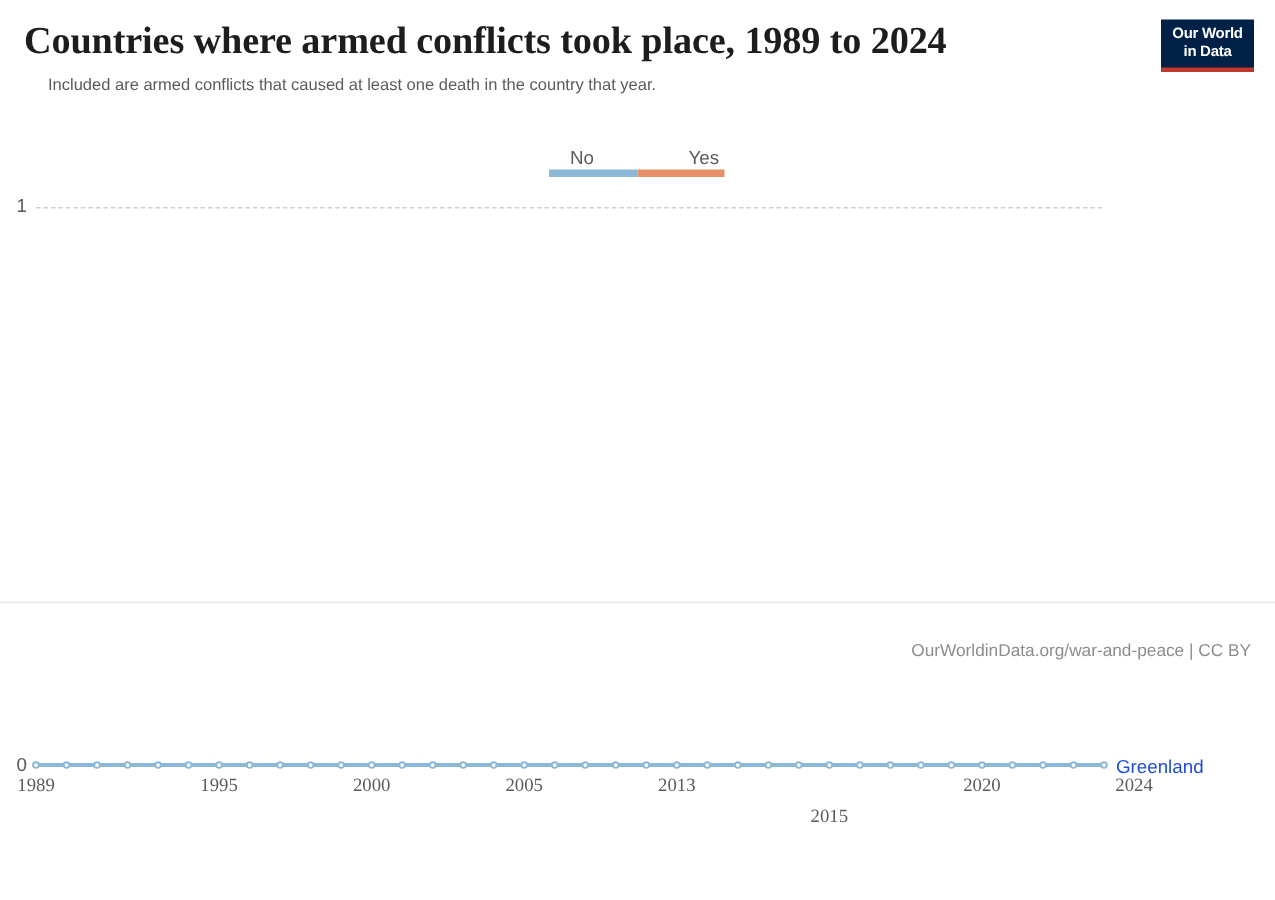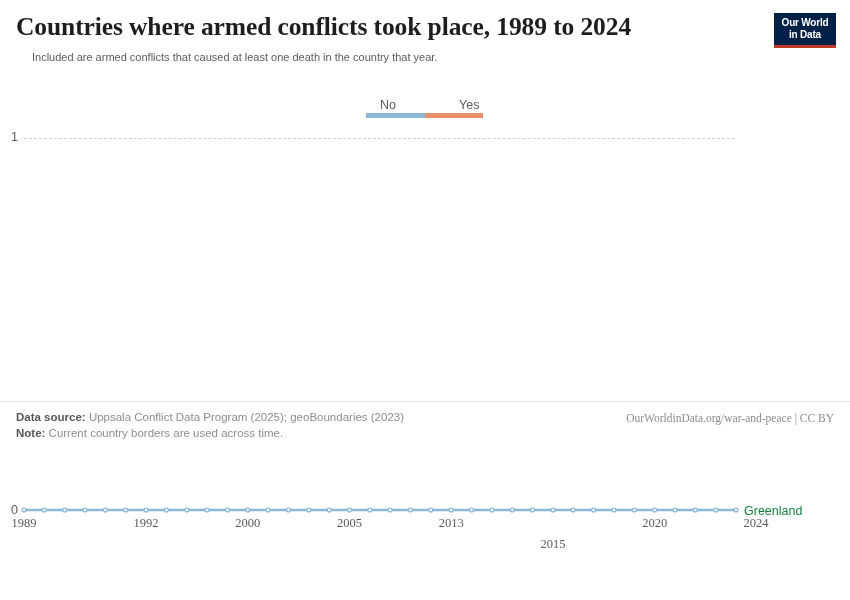--- a/index.html
+++ b/index.html
@@ -169,21 +169,21 @@
     top: 0;
     width: 850px;
     height: 540px;
   }
   .series-label {
     position: absolute;
     left: 744px;
     top: 504px;
     font-family: "Liberation Sans", sans-serif;
     font-size: 12.5px;
-    color: #15803d;
+    color: #1d4ed8;
     line-height: 14px;
     white-space: nowrap;
   }
 
   
   .footer {
     position: absolute;
     left: 0;
     bottom: 0;
     width: 850px;
@@ -204,22 +204,22 @@
     line-height: 16px;
     white-space: nowrap;
   }
   .footer-line b {
     color: #575757;
     font-weight: 700;
   }
   .footer-right {
     position: absolute;
     right: 16px;
-    top: 8px;
-    font-family: Liberation Serif, serif;
+    top: 24px;
+    font-family: Liberation Sans, sans-serif;
     font-size: 11.5px;
     color: #8d8d8d;
     line-height: 16px;
     white-space: nowrap;
     margin-left: 18px;
   }
 </style>
 </head>
 <body>
 
@@ -290,39 +290,29 @@
           <circle cx="654.6285714285714" cy="510" r="1.9" fill="#ffffff" stroke="#8cb8d8" stroke-width="1.3"></circle>
           <circle cx="674.9714285714285" cy="510" r="1.9" fill="#ffffff" stroke="#8cb8d8" stroke-width="1.3"></circle>
           <circle cx="695.3142857142857" cy="510" r="1.9" fill="#ffffff" stroke="#8cb8d8" stroke-width="1.3"></circle>
           <circle cx="715.6571428571428" cy="510" r="1.9" fill="#ffffff" stroke="#8cb8d8" stroke-width="1.3"></circle>
           <circle cx="736" cy="510" r="1.9" fill="#ffffff" stroke="#8cb8d8" stroke-width="1.3"></circle>
         </g>
     </svg>
 
     <div class="x-ticks" id="x-ticks">
         <div class="x-tick" style="left: 24px;">1989</div>
-        <div class="x-tick" style="left: 146.057px;">1992</div>
+        <div class="x-tick" style="left: 146.057px;">1995</div>
         <div class="x-tick" style="left: 247.771px; text-align: right;">2000</div>
         <div class="x-tick" style="left: 349.486px;">2005</div>
         <div class="x-tick" style="left: 451.2px;">2013</div>
         <div class="x-tick" style="left: 552.914px; margin-top: 21px;">2015</div>
         <div class="x-tick" style="left: 654.629px;">2020</div>
         <div class="x-tick" style="left: 736px; margin-left: 20px;">2024</div>
       </div>
   </div>
 
   <div class="series-label">Greenland</div>
 
   <div class="footer">
-    <div class="footer-left">
-      <div class="footer-line">
-        <b>Data source:</b>
-        <span>Uppsala Conflict Data Program (2025); geoBoundaries (2023)</span>
-      </div>
-      <div class="footer-line">
-        <b>Note:</b>
-        <span>Current country borders are used across time.</span>
-      </div>
-    </div>
     <div class="footer-right">OurWorldinData.org/war-and-peace | CC BY</div>
   </div>
 
 </div>
 
 </body></html>

